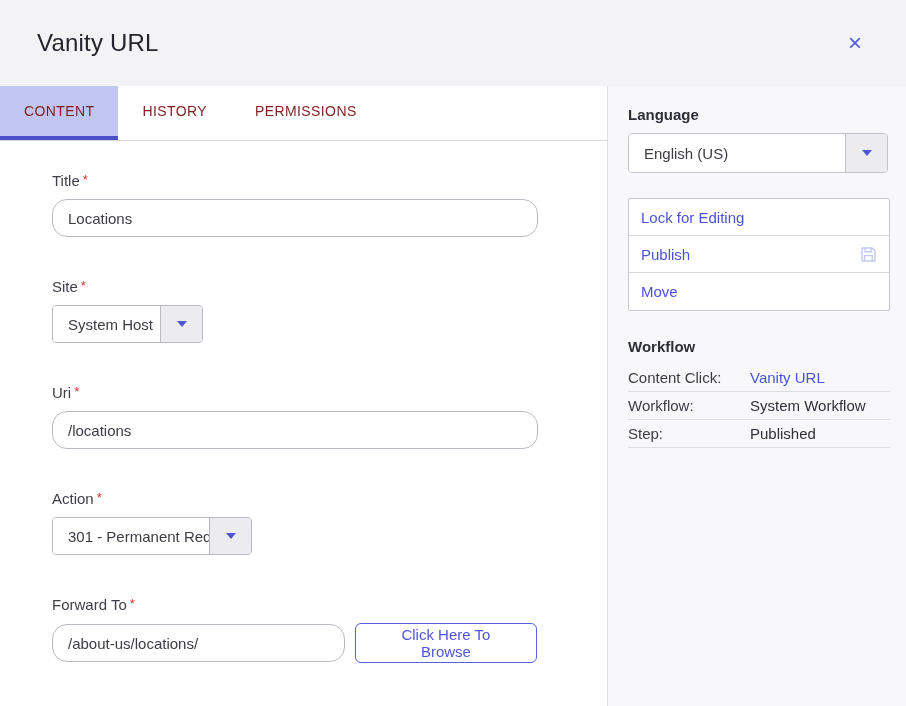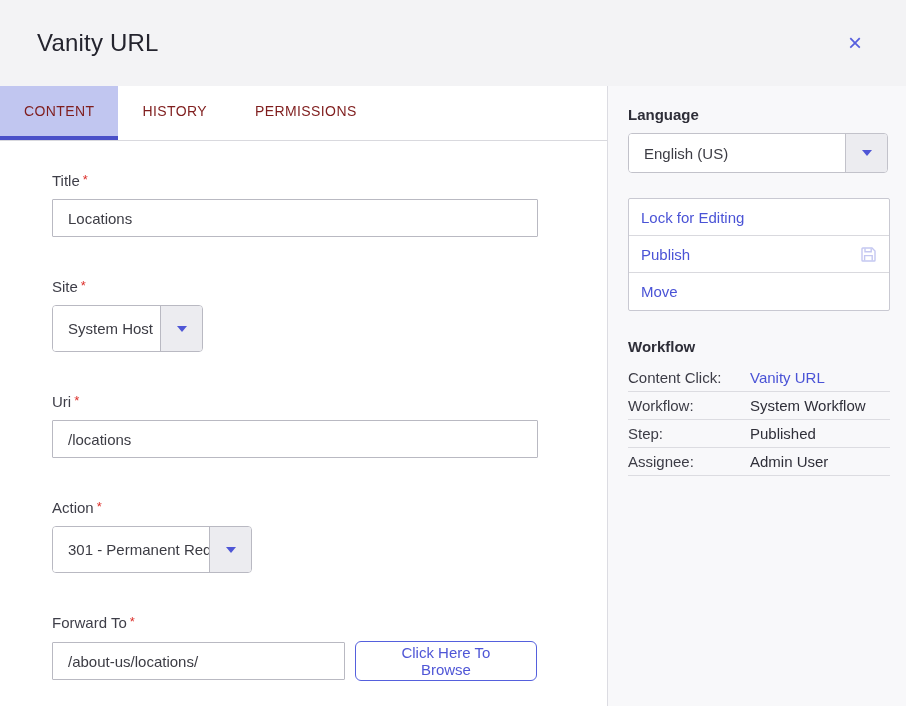--- a/index.html
+++ b/index.html
@@ -36,30 +36,30 @@
     border-bottom: 4px solid transparent;
   }
   .tab.active { background: #c1c6f0; border-bottom-color: #4a50c8; }
 
   
   .form-area { padding: 31px 70px 0 52px; }
   .field { margin-bottom: 41px; }
   .field-label { font-size: 15px; color: #3e3e48; margin-bottom: 10px; display: block; }
   .req { color: #dc2f2a; font-size: 13px; margin-left: 3px; position: relative; top: -2px; }
   .text-input {
-    height: 38px; border: 1px solid #b9b9c2; border-radius: 1px;
+    height: 38px; border: 1px solid #b9b9c2; border-radius: 15px;
     padding: 0 15px; font-size: 15px; color: #3c3c44; background: #fff; outline: none;
     font-family: "Liberation Sans", sans-serif;
   }
   .w-full { width: 486px; }
   .w-forward { width: 306px; }
   .w-order { width: 120px; }
 
   
-  .dropdown { display: inline-flex; height: 47px; border: 1px solid #b9b9c2; border-radius: 4px; overflow: hidden; background: #fff; cursor: pointer; }
+  .dropdown { display: inline-flex; height: 38px; border: 1px solid #b9b9c2; border-radius: 4px; overflow: hidden; background: #fff; cursor: pointer; }
   .dd-text {
     display: flex; align-items: center; padding: 0 15px;
     font-size: 15px; color: #3c3c44; white-space: nowrap; overflow: hidden; background: #fff;
   }
   .dd-btn {
     width: 42px; flex: 0 0 42px; background: #ececf0; border-left: 1px solid #b9b9c2;
     display: flex; align-items: center; justify-content: center;
   }
   .tri { width: 0; height: 0; border-left: 5px solid transparent; border-right: 5px solid transparent; border-top: 6px solid #4f56d6; }
   .dd-site .dd-text { width: 107px; }
@@ -202,21 +202,17 @@
           <span class="wf-val link">Vanity URL</span>
         </div>
         <div class="wf-row">
           <span class="wf-key">Workflow:</span>
           <span class="wf-val">System Workflow</span>
         </div>
         <div class="wf-row">
           <span class="wf-key">Step:</span>
           <span class="wf-val">Published</span>
         </div>
-        <div class="wf-row">
-          <span class="wf-key">Assignee:</span>
-          <span class="wf-val">Admin User</span>
-        </div>
       </div>
 
     </div>
   </div>
 </div>
 
 </body></html>

